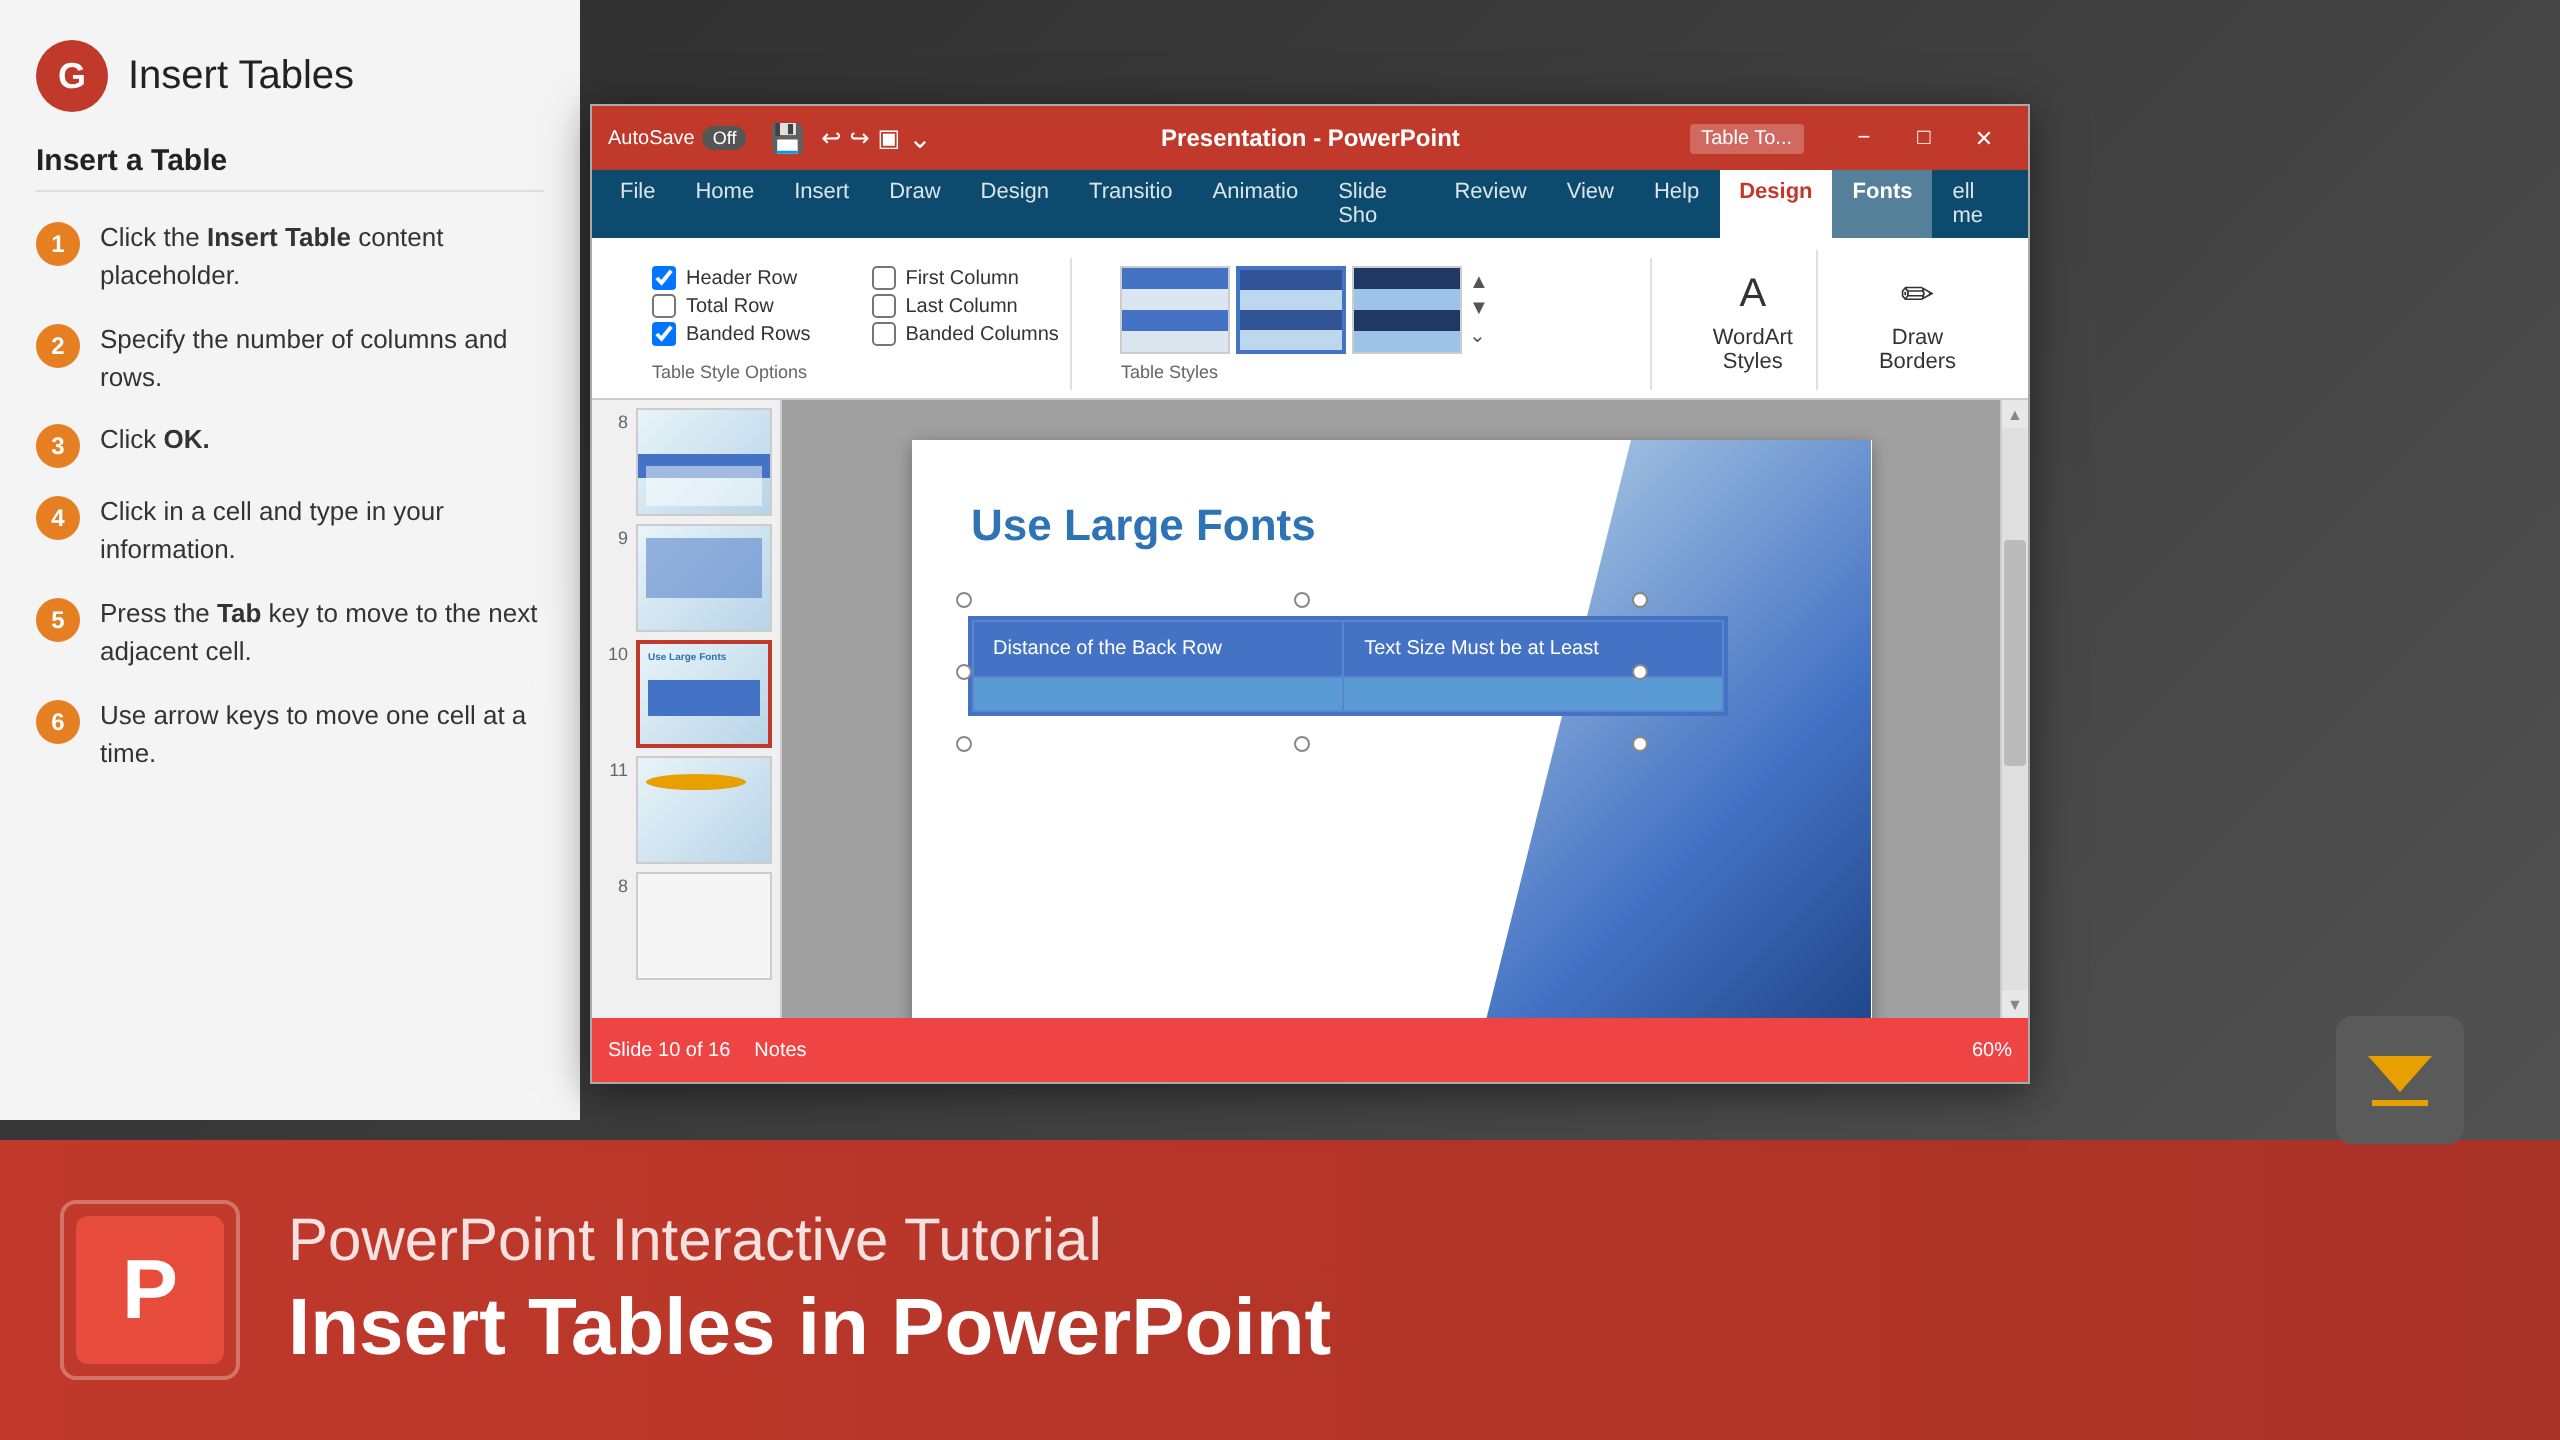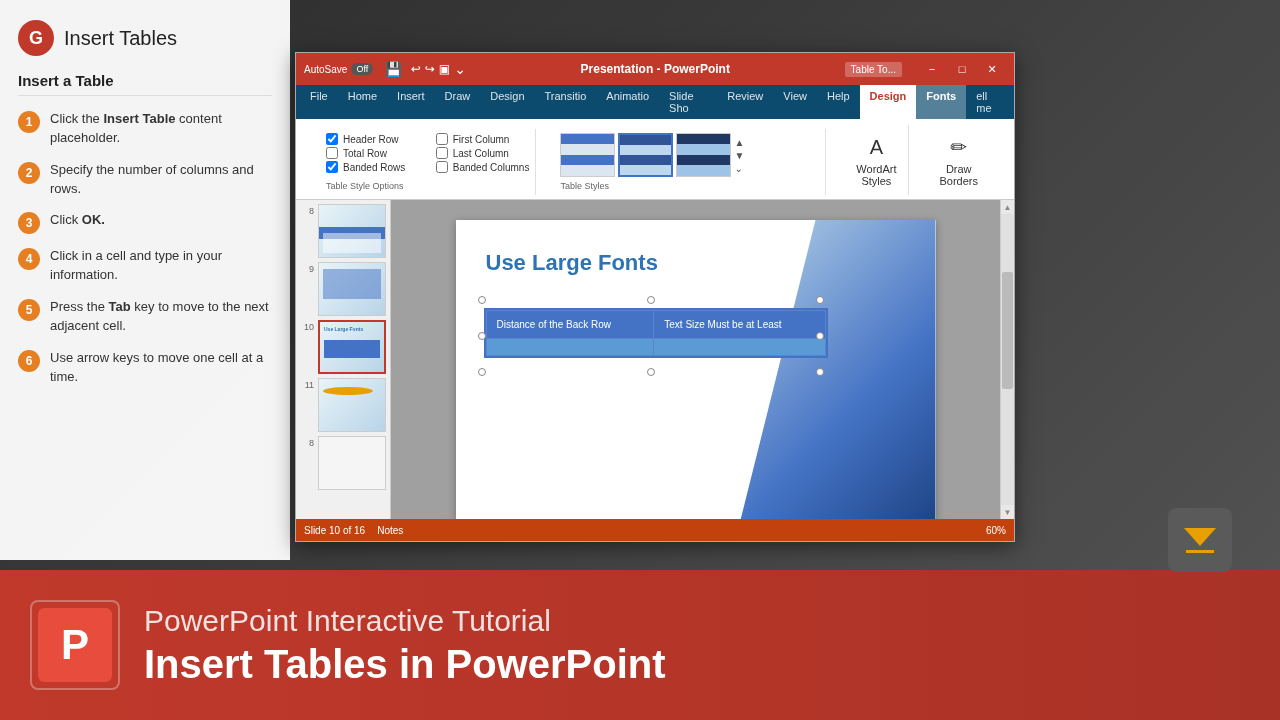--- a/index.html
+++ b/index.html
@@ -353,21 +353,21 @@
       position: absolute;
       top: 30px; left: 30px;
       font-size: 22px;
       font-weight: bold;
       color: #2e74b5;
     }
 
     .slide-table {
       position: absolute;
       top: 90px; left: 30px;
-      width: 340px;
+      width: 376px;
       border: none;
       border-collapse: collapse;
       box-shadow: 0 0 0 2px #4472c4, 0 0 0 1px #888 inset;
     }
 
     .slide-table tr td {
       padding: 8px 10px;
       font-size: 10px;
       color: white;
       background: #4472c4;
@@ -407,22 +407,22 @@
     .scroll-thumb {
       position: absolute;
       top: 20%; left: 1px; right: 1px;
       height: 40%;
       background: #bbb;
       border-radius: 2px;
     }
 
     
     .pp-bottom {
-      height: 22px;
-      background: #c2410c;
+      height: 32px;
+      background: #ef4444;
       display: flex;
       align-items: center;
       padding: 0 8px;
       gap: 12px;
       flex-shrink: 0;
     }
 
     .status-text {
       color: white;
       font-size: 10px;

